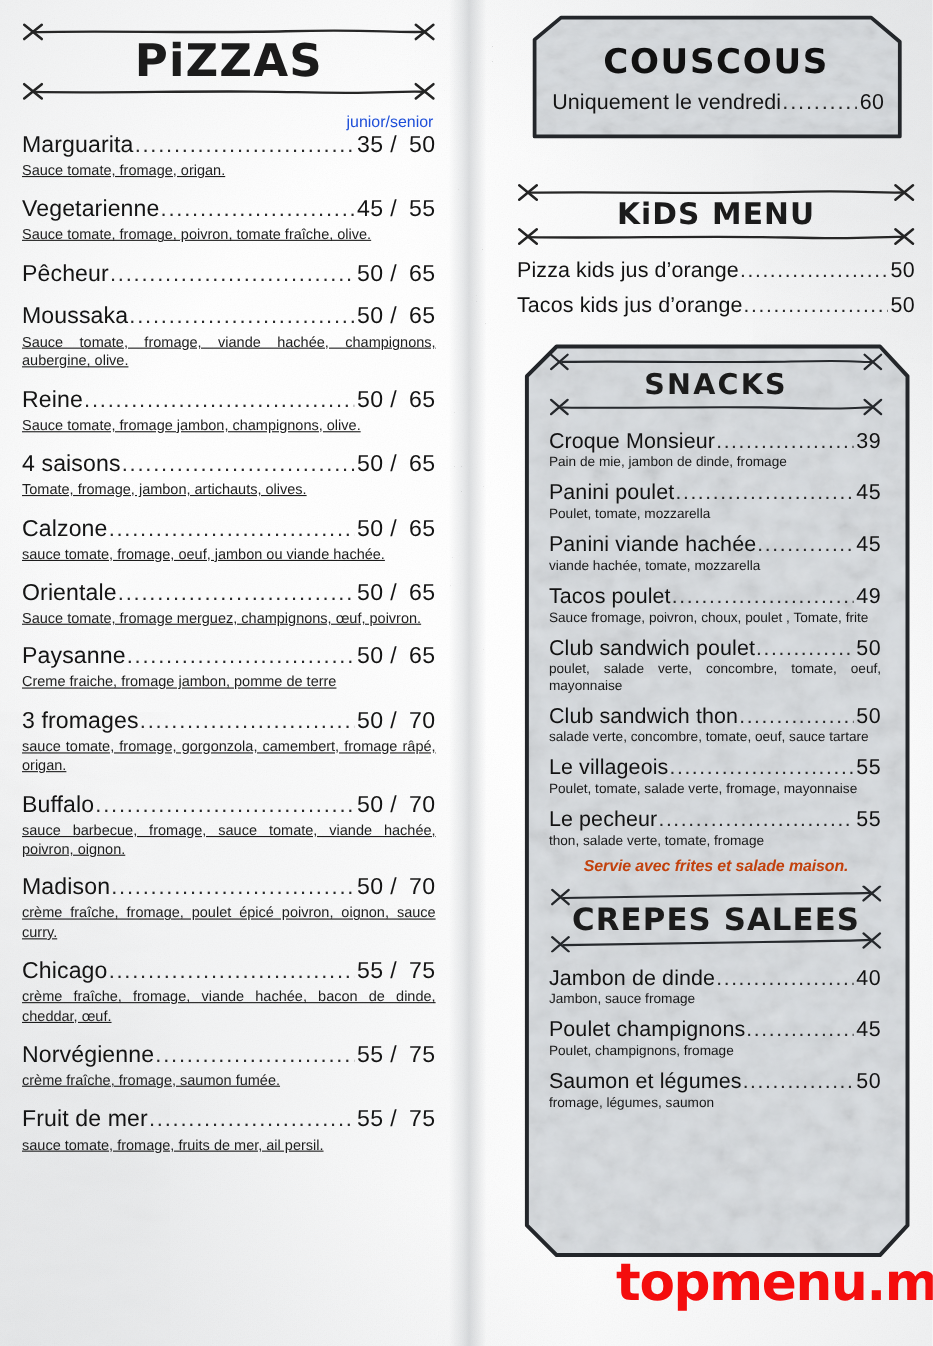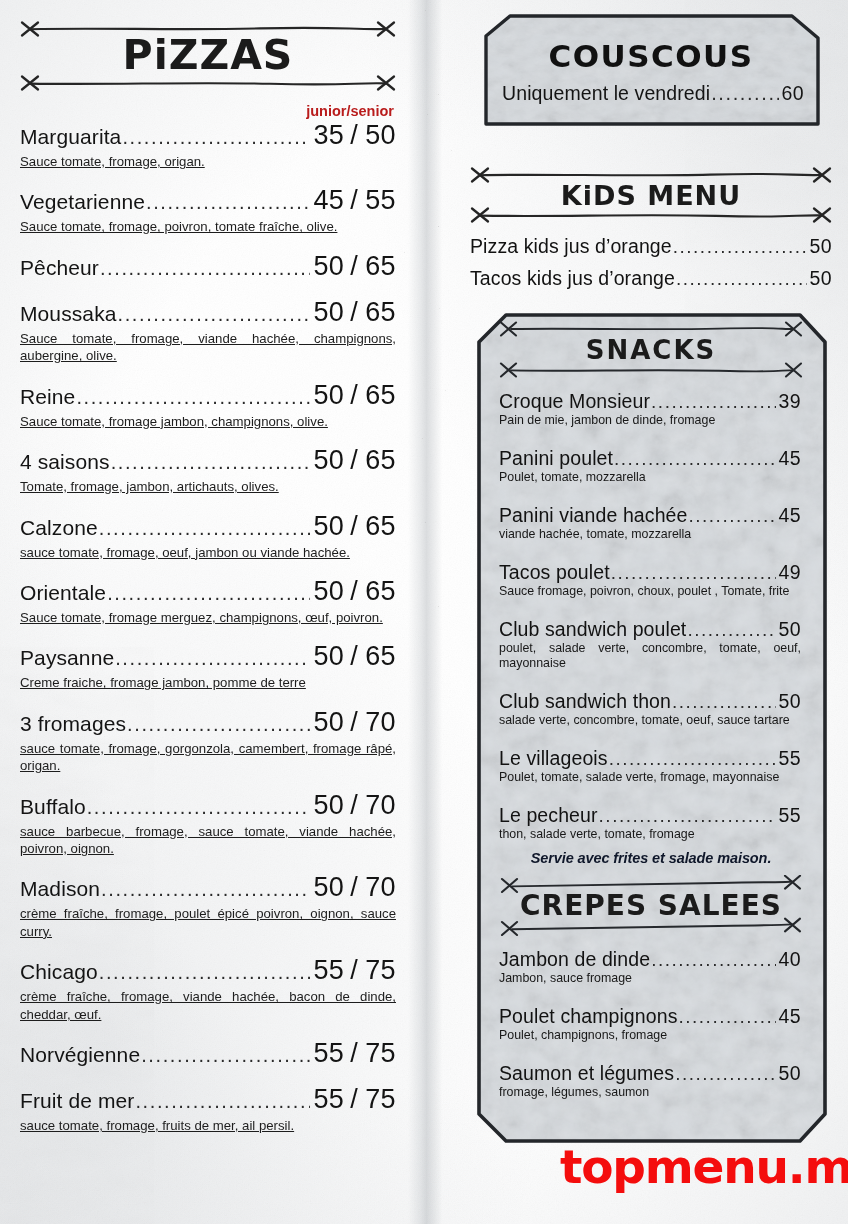--- a/index.html
+++ b/index.html
@@ -90,21 +90,21 @@
     flex: 1 1 auto;
     overflow: hidden;
     white-space: nowrap;
     letter-spacing: 1.6px;
     font-size: 20px;
     color: #2a2a2a;
     margin: 0 1px;
     min-width: 10px;
   }
   .pr {
-    font-size: 27px;
+    font-size: 21px;
     color: #141414;
     letter-spacing: .4px;
     padding-left: 2px;
   }
   .pr .slash { padding: 0 7px 0 6px; }
   .pr .p2 { display: inline-block; min-width: 28px; text-align: right; }
 
   .desc {
     font-size: 13.2px;
     line-height: 1.32;
@@ -113,51 +113,50 @@
     text-align: justify;
     max-width: 100%;
     text-decoration: underline;
   }
   .desc.nojust { text-align: left; }
 
   
   .js-head {
     text-align: right;
     font-size: 14.5px;
-    color: #b91c1c;
+    color: #1d4ed8;
     margin: 9px 0 1px;
     padding-right: 2px;
-    font-weight: bold;
   }
 
   
   .box {
     position: relative;
     color: #111;
   }
   .box .bg { position: absolute; inset: 0; z-index: 0; }
   .box .inner { position: relative; z-index: 2; }
 
   
-  .ritem { margin-top: 18px; }
+  .ritem { margin-top: 8px; }
   .ritem:first-child { margin-top: 0; }
   .rnm { font-size: 19.5px; color: #121212; }
   .rdots { font-size: 19px; letter-spacing: 1.5px; }
   .rpr { font-size: 19.5px; color: #121212; }
   .rdesc { font-size: 12.4px; line-height: 1.28; color: #181818; margin-top: 0px; }
 
   .kid-row { margin-top: 9px; }
   .kid-row .rnm { font-size: 19.5px; }
 
   .note-italic {
     text-align: center;
     font-style: italic;
     font-weight: 700;
     font-size: 14.5px;
-    color: #0f172a;
+    color: #c2410c;
     margin-top: 7px;
     letter-spacing: -.1px;
   }
 
   
   #watermark {
     position: absolute;
     left: 560px;
     top: 1143px;
     font-family: "DejaVu Sans", sans-serif;
@@ -338,20 +337,21 @@
             <span class="pr"><span>55</span><span class="slash">/</span><span class="p2">75</span></span>
           </div>
           <div class="desc">crème fraîche, fromage, viande hachée, bacon de dinde, cheddar, œuf.</div>
         </div>
         <div class="item">
           <div class="row">
             <span class="nm">Norvégienne</span>
             <span class="dots ">..........................................................................................</span>
             <span class="pr"><span>55</span><span class="slash">/</span><span class="p2">75</span></span>
           </div>
+          <div class="desc nojust">crème fraîche, fromage, saumon fumée.</div>
         </div>
         <div class="item">
           <div class="row">
             <span class="nm">Fruit de mer</span>
             <span class="dots ">..........................................................................................</span>
             <span class="pr"><span>55</span><span class="slash">/</span><span class="p2">75</span></span>
           </div>
           <div class="desc nojust">sauce tomate, fromage, fruits de mer, ail persil.</div>
         </div>
       </div>

